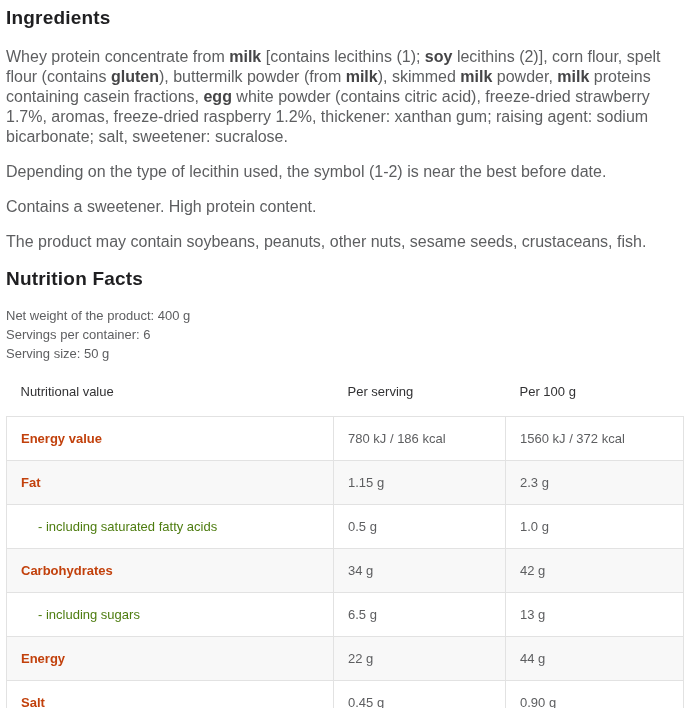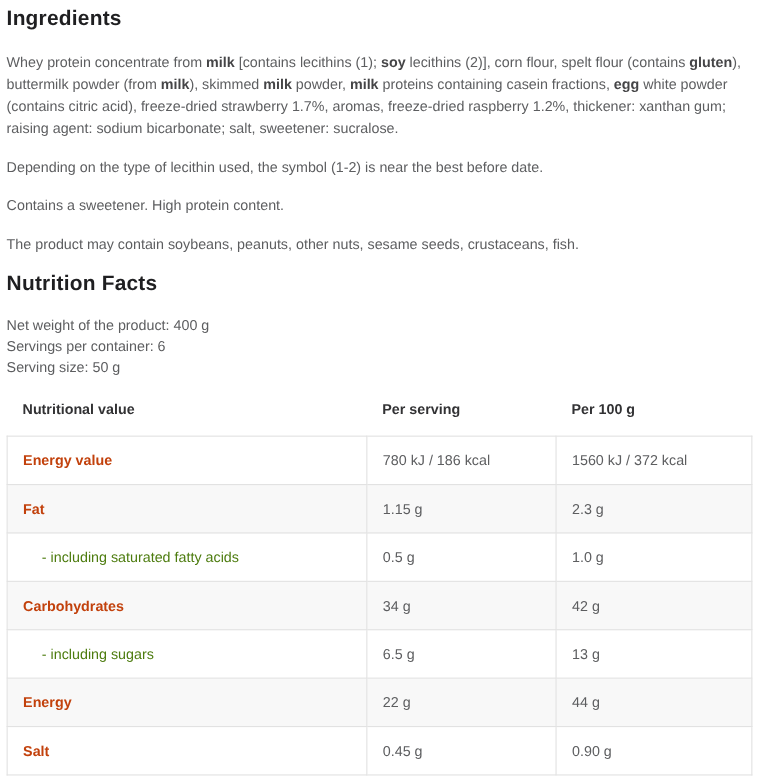--- a/index.html
+++ b/index.html
@@ -21,21 +21,21 @@
     line-height: 24px;
     font-weight: 700;
     color: #1f1f21;
     letter-spacing: 0.2px;
     margin: 0 0 17px 0;
   }
   h2.section-title.nutrition {
     margin: 7px 0 15px 0;
   }
   p.body-text {
-    font-size: 13px;
+    font-size: 16px;
     line-height: 20px;
     color: #5d5e60;
     margin: 0 0 15px 0;
   }
   p.body-text .b {
     font-weight: 700;
     color: #454547;
   }
   p.info-line {
     font-size: 13px;
@@ -48,21 +48,21 @@
     table-layout: fixed;
     width: 677px;
     margin-top: 15px;
     font-size: 13px;
   }
   col.c1 { width: 327px; }
   col.c2 { width: 172px; }
   col.c3 { width: 178px; }
   table.nutrition-table thead th {
     text-align: left;
-    font-weight: 700;
+    font-weight: 400;
     color: #323234;
     font-size: 13px;
     padding: 6px 14px 17px 14px;
     border: none;
     background: #ffffff;
   }
   table.nutrition-table tbody td {
     border: 1px solid #e2e2e2;
     padding: 14px 14px;
     color: #5d5e60;

